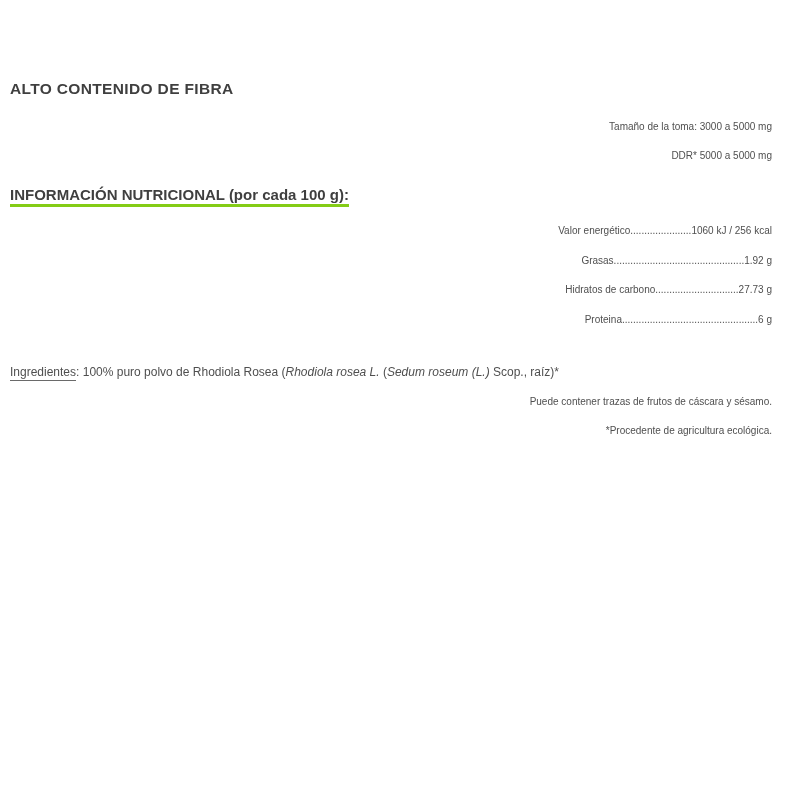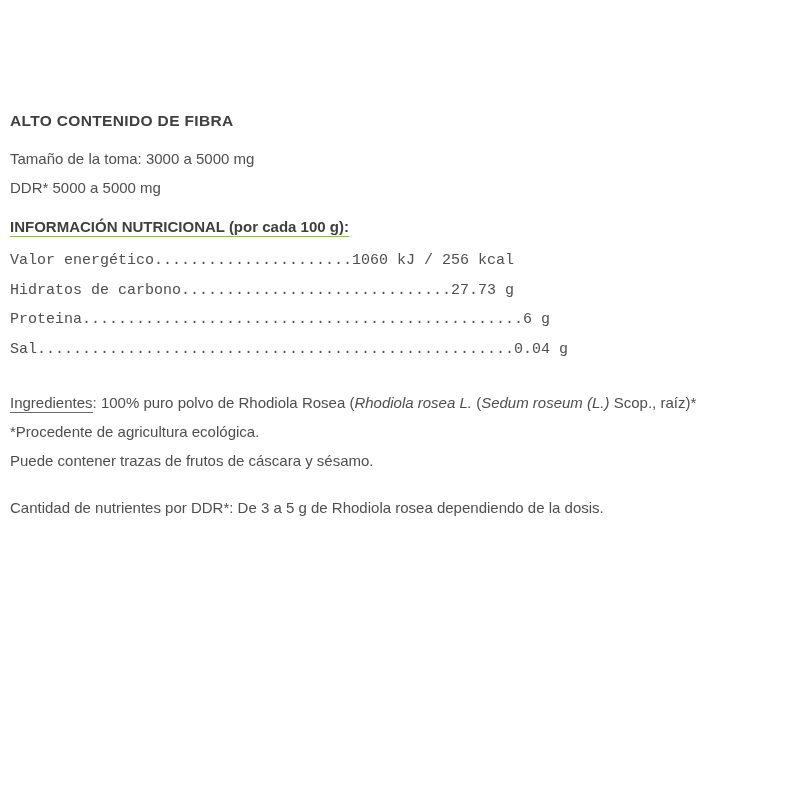--- a/index.html
+++ b/index.html
@@ -12,56 +12,56 @@
     background: #ffffff;
     font-family: "Liberation Sans", sans-serif;
     color: #4b4b4b;
     overflow: hidden;
   }
   .page {
     position: relative;
     width: 792px;
     height: 800px;
     box-sizing: border-box;
-    padding: 112px 20px 0 10px;
+    padding: 80px 20px 0 10px;
   }
   .heading {
     font-size: 15.5px;
     letter-spacing: 0.35px;
     color: #3f3f3f;
     font-weight: 600;
     margin: 0 0 14px 0;
   }
   .line {
-    font-size: 15px;
+    font-size: 10px;
     line-height: 29px;
     color: #4f4f4f;
     white-space: pre-wrap;
+    text-align: right;
   }
   .block-serving {
     margin-bottom: 16px;
   }
   .section-title {
     font-size: 15px;
     font-weight: 600;
     color: #3f3f3f;
     display: inline-block;
-    border-bottom: 1px solid #84cc16;
+    border-bottom: 3px solid #84cc16;
     padding-bottom: 1px;
     margin-bottom: 9px;
   }
   .nutri-list .line {
     line-height: 29.5px;
-    font-family: Liberation Mono, monospace;
   }
   .block-nutrition {
     margin-bottom: 24px;
   }
   .ingredients-line {
-    font-size: 15px;
+    font-size: 12px;
     line-height: 29px;
     color: #4f4f4f;
   }
   .ing-label {
     border-bottom: 1px solid #6a6a6a;
     padding-bottom: 1px;
   }
   .ital {
     font-style: italic;
   }
@@ -78,29 +78,28 @@
 
   <div class="block-serving">
     <div class="line">Tamaño de la toma: 3000 a 5000 mg</div>
     <div class="line">DDR* 5000 a 5000 mg</div>
   </div>
 
   <div class="block-nutrition">
     <div class="section-title">INFORMACIÓN NUTRICIONAL (por cada 100 g):</div>
     <div class="nutri-list">
       <div class="line">Valor energético......................1060 kJ / 256 kcal</div>
+      <div class="line">Grasas...............................................1.92 g</div>
       <div class="line">Hidratos de carbono..............................27.73 g</div>
       <div class="line">Proteina.................................................6 g</div>
-      <div class="line">Sal.....................................................0.04 g</div>
     </div>
   </div>
 
   <div class="block-ingredients">
     <div class="ingredients-line"><span class="ing-label">Ingredientes</span><span>: </span><span>100% puro polvo de Rhodiola Rosea (</span><span class="ital">Rhodiola rosea L.</span><span> (</span><span class="ital">Sedum roseum (L.)</span><span> Scop., raíz)*</span></div>
+    <div class="line">Puede contener trazas de frutos de cáscara y sésamo.</div>
     <div class="line">*Procedente de agricultura ecológica.</div>
-    <div class="line">Puede contener trazas de frutos de cáscara y sésamo.</div>
   </div>
 
   <div class="spacer"></div>
 
-  <div class="line">Cantidad de nutrientes por DDR*: De 3 a 5 g de Rhodiola rosea dependiendo de la dosis.</div>
 
 </div>
 
 </body></html>

